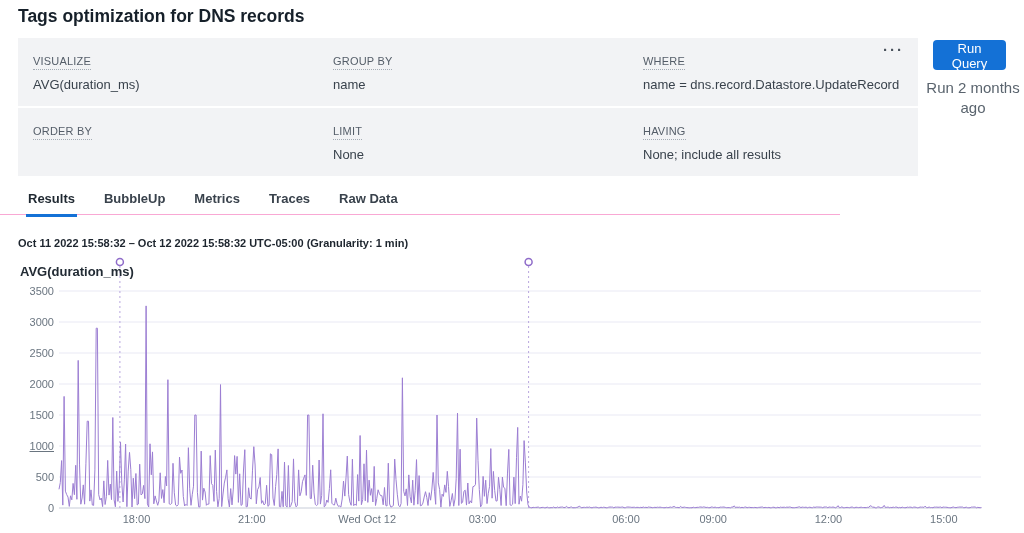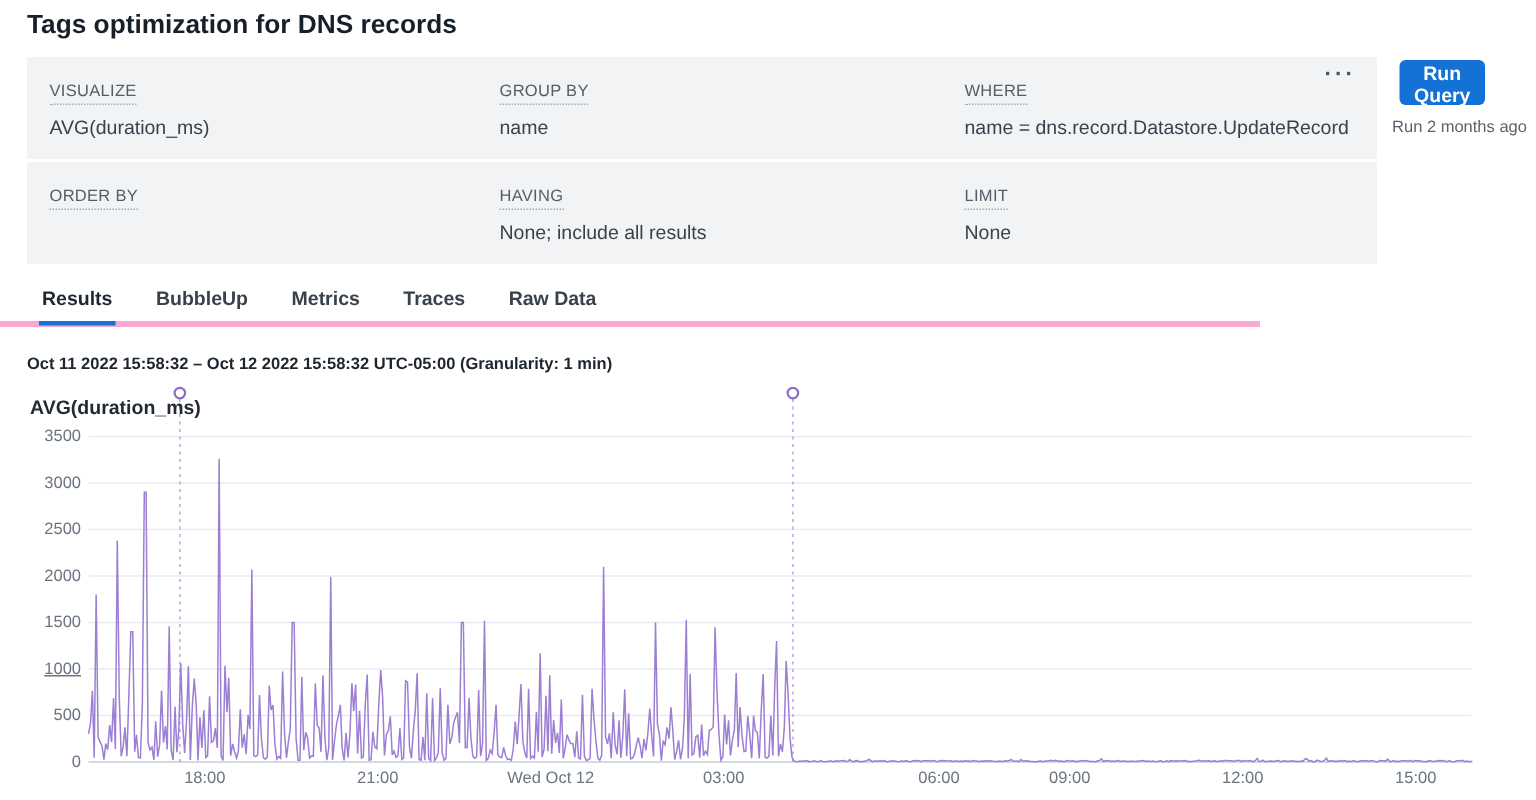--- a/index.html
+++ b/index.html
@@ -15,28 +15,28 @@
   .qpanel{position:absolute;left:18px;top:38px;width:900px;background:#f2f3f5;}
   .qrow{display:grid;grid-template-columns:300px 310px 290px;padding:13px 0 14px;}
   .qrow + .qrow{border-top:2px solid #ffffff;}
   .qcell{padding-left:15px;cursor:pointer;}
   .qlabel{display:inline-block;font-size:11px;color:#545d68;letter-spacing:.2px;
           border-bottom:1px dotted #a3abb4;padding-bottom:2px;}
   .qvalue{margin-top:7px;font-size:13px;color:#39424c;}
   .dots{position:absolute;right:14px;top:4px;color:#4a525c;font-size:15px;font-weight:700;
         letter-spacing:2px;cursor:pointer;line-height:1;}
 
-  .run-btn{position:absolute;left:933px;top:40px;width:57px;height:30px;
-           background:var(--accent,#1471d6);color:#fff;font-weight:700;font-size:13px;
+  .run-btn{position:absolute;left:933px;top:40px;width:73px;height:30px;
+           background:var(--accent,#1471d6);color:#fff;font-weight:400;font-size:13px;
            border:none;border-radius:4px;font-family:inherit;cursor:pointer;}
   .run-caption{position:absolute;left:923px;top:78px;width:100px;text-align:center;
-               font-size:11px;color:#5a646e;line-height:1.3;}
+               font-size:15px;color:#5a646e;line-height:1.3;}
 
   
-  .tabbar{position:absolute;left:0;top:184px;width:840px;height:30px;border-bottom:4px solid #f9a8d4;}
+  .tabbar{position:absolute;left:0;top:184px;width:840px;height:30px;border-bottom:1px solid #f9a8d4;}
   .tabs{position:absolute;left:26px;top:0;display:flex;gap:25px;}
   .tab{font-size:13px;font-weight:700;color:#39424c;padding:7px 2px 8px;cursor:pointer;
        border-bottom:3px solid transparent;}
   .tab.active{color:#1f2831;border-bottom-color:var(--accent,#1471d6);}
   .controls{position:absolute;right:16px;top:0;height:30px;display:flex;align-items:center;gap:11px;}
   .cmp{display:flex;align-items:center;gap:6px;font-size:13px;color:#2c343c;}
   .cmp input{appearance:none;-webkit-appearance:none;width:13px;height:13px;margin:0;
              border:1px solid #8a939c;border-radius:2px;background:#fff;cursor:pointer;}
   .dd{width:146px;height:28px;border:1px solid #c9cfd6;border-radius:4px;background:#fff;
       display:flex;align-items:center;justify-content:space-between;padding:0 10px;
@@ -71,26 +71,26 @@
     <div class="qcell">
       <span class="qlabel">WHERE</span>
       <div class="qvalue">name = dns.record.Datastore.UpdateRecord</div>
     </div>
   </div>
   <div class="qrow">
     <div class="qcell">
       <span class="qlabel">ORDER BY</span>
     </div>
     <div class="qcell">
+      <span class="qlabel">LIMIT</span>
+      <div class="qvalue">None</div>
+    </div>
+    <div class="qcell">
       <span class="qlabel">HAVING</span>
       <div class="qvalue">None; include all results</div>
-    </div>
-    <div class="qcell">
-      <span class="qlabel">LIMIT</span>
-      <div class="qvalue">None</div>
     </div>
   </div>
 </div>
 
 <button class="run-btn">Run Query</button>
 <div class="run-caption">Run 2 months ago</div>
 
 <div class="tabbar">
   <div class="tabs">
     <div class="tab active">Results</div>

